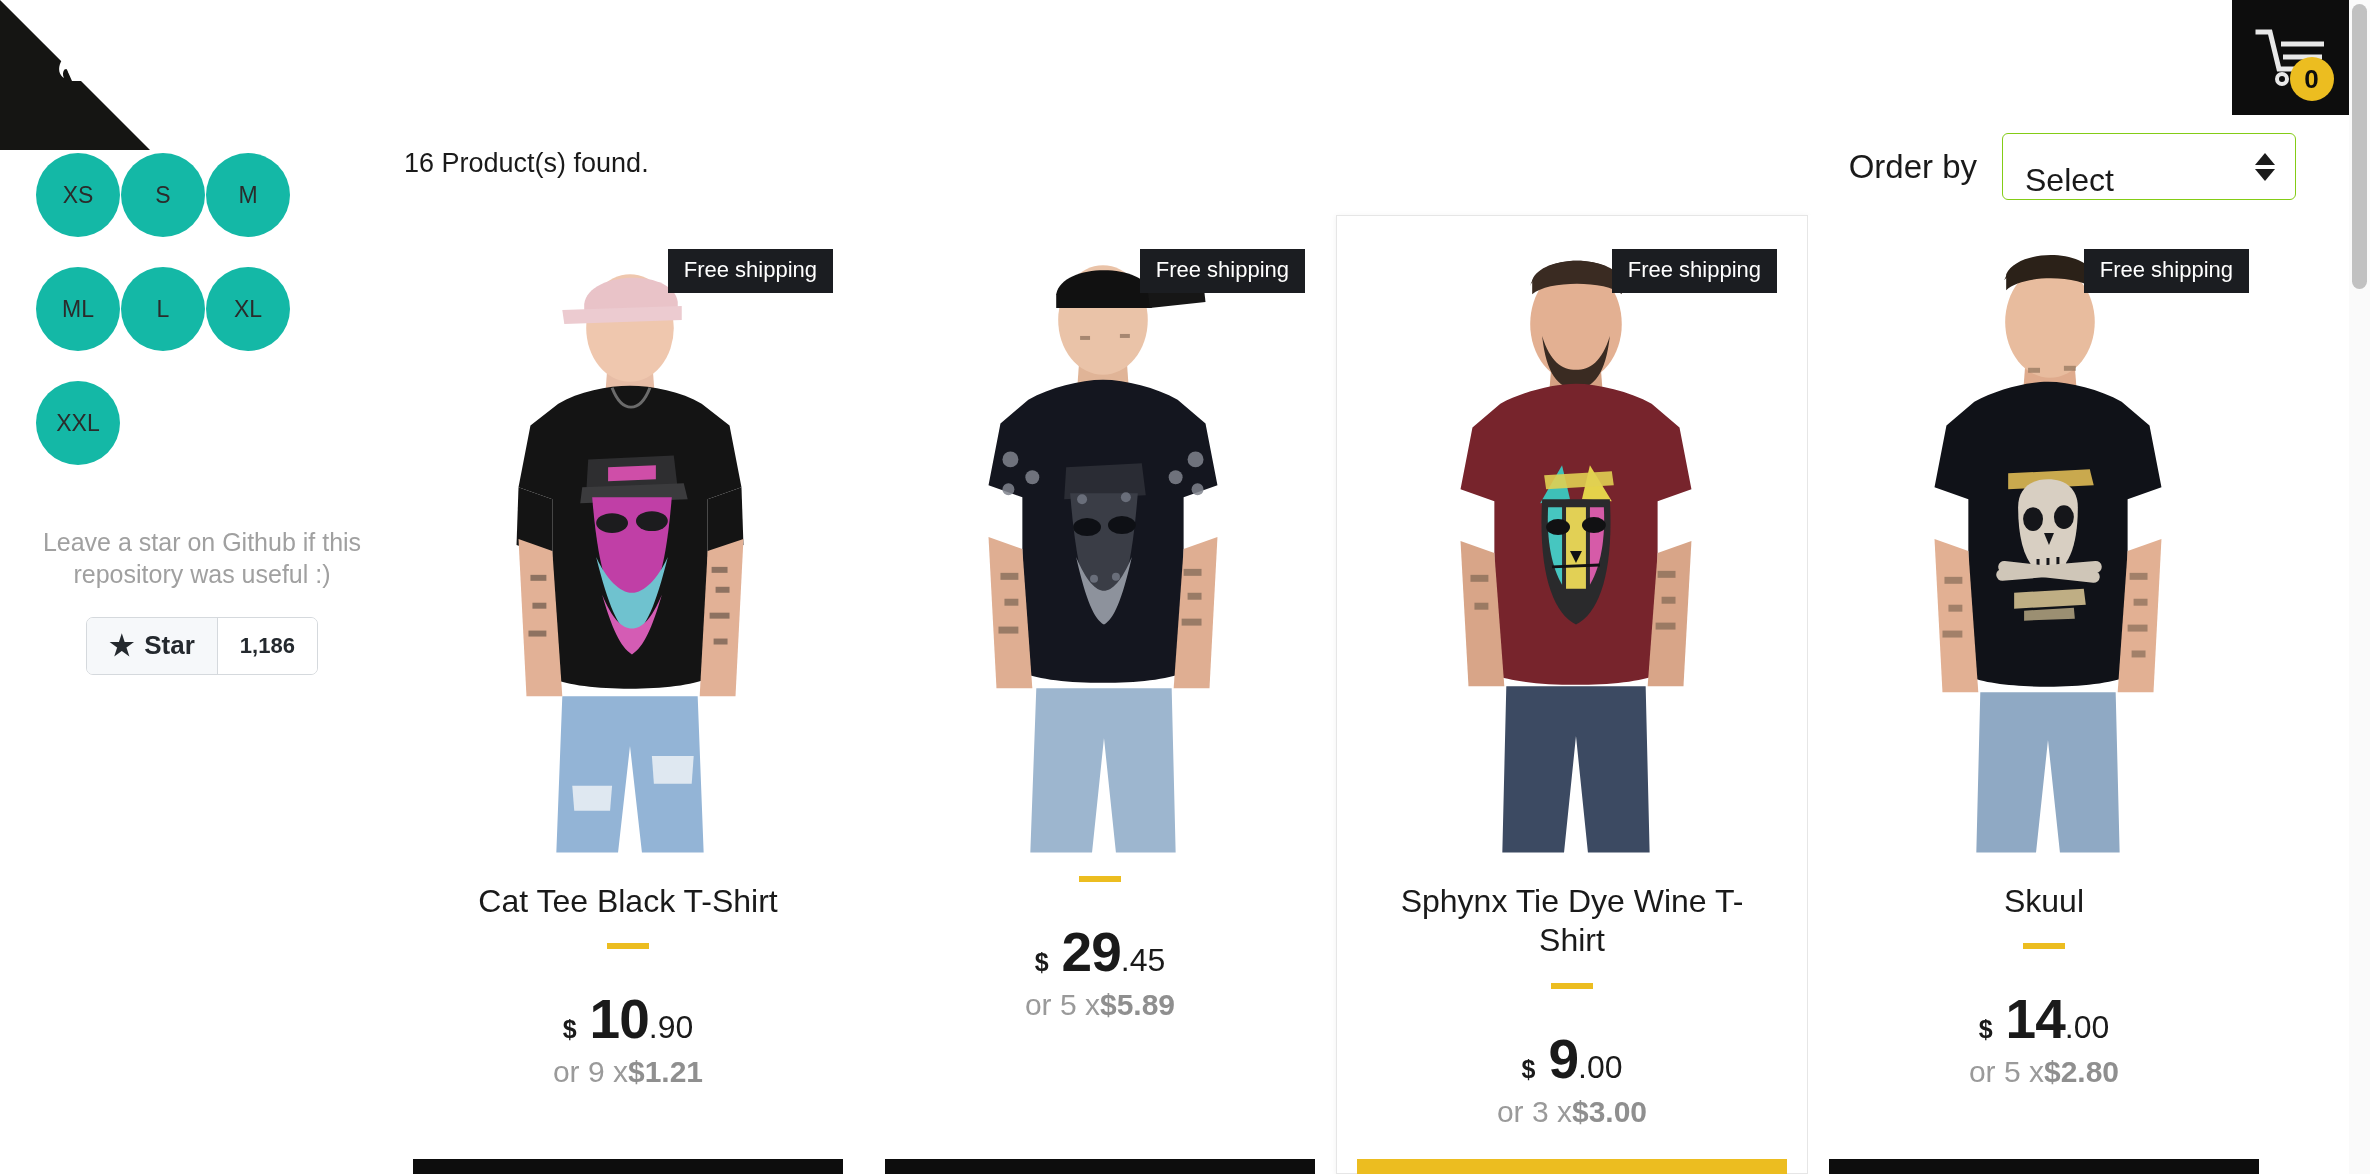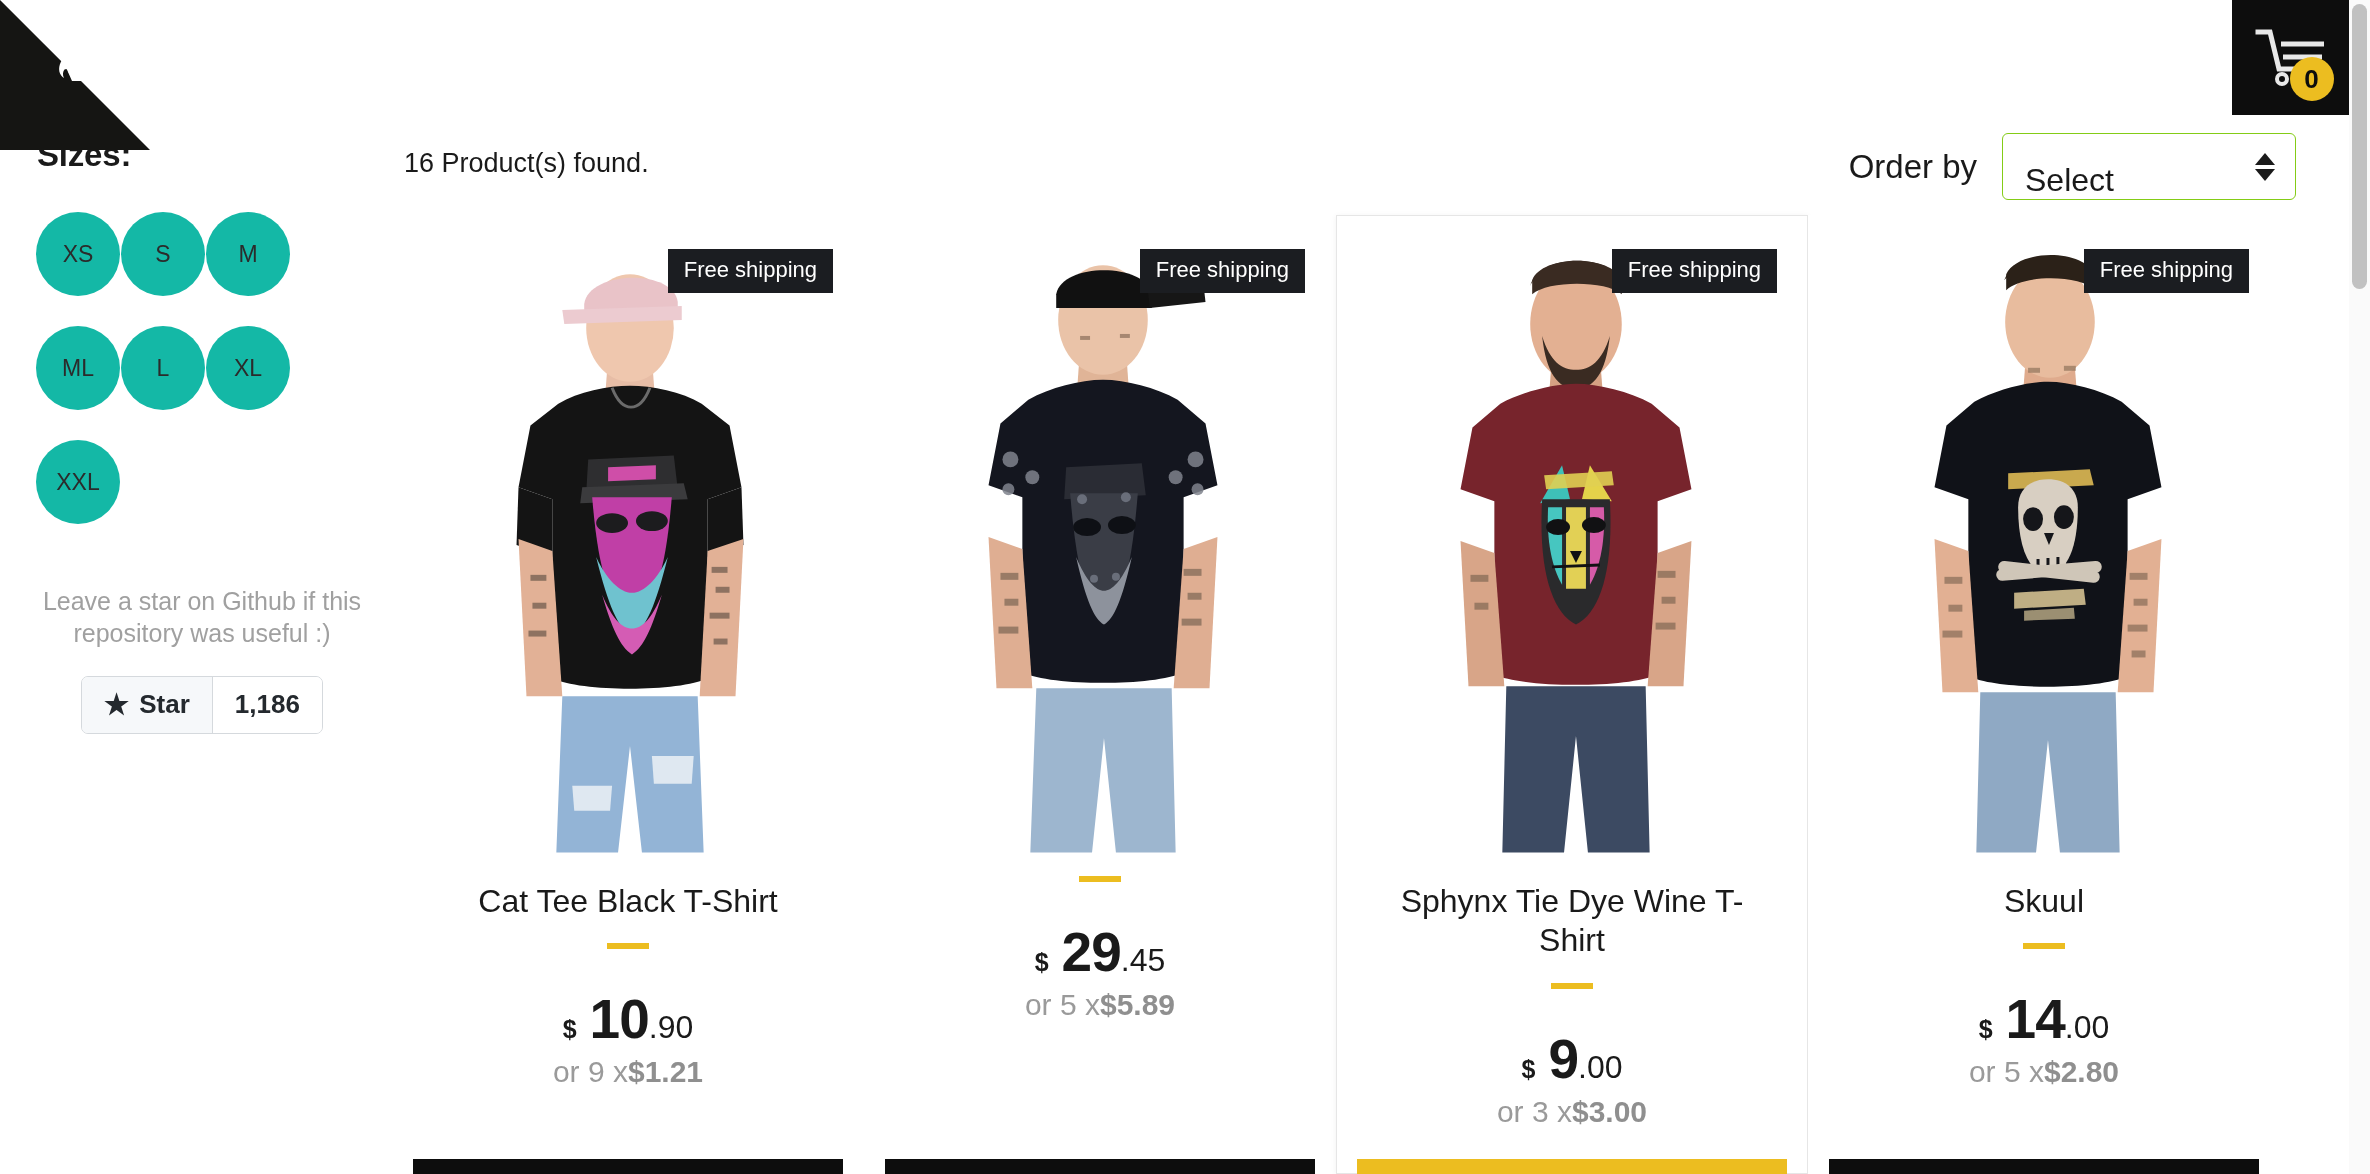--- a/index.html
+++ b/index.html
@@ -153,21 +153,21 @@
     border-right: 1px solid #d5d9dd;
     font-size: 26px;
     font-weight: bold;
     color: #24292e;
   }
   .star-glyph { font-size: 28px; line-height: 1; color: #24292e; }
   .star-count {
     display: flex;
     align-items: center;
     padding: 0 22px;
-    font-size: 26px;
+    font-size: 22px;
     font-weight: bold;
     color: #24292e;
     background: #ffffff;
   }
 
   
   .toolbar {
     position: absolute;
     left: 400px;
     top: 115px;
@@ -365,21 +365,20 @@
         <path d="M4,5 L16,5 L25,42 L66,42" fill="none" stroke="#e8e8e8" stroke-width="5" stroke-linecap="square" stroke-linejoin="miter"></path>
         <line x1="27" y1="17" x2="70" y2="17" stroke="#e8e8e8" stroke-width="5"></line>
         <line x1="29" y1="30" x2="68" y2="30" stroke="#e8e8e8" stroke-width="5"></line>
         <circle cx="28" cy="52" r="5" fill="none" stroke="#e8e8e8" stroke-width="4"></circle>
       </svg>
       <div class="cart-badge">0</div>
     </div>
   </div>
 
   <aside class="sidebar">
-    <h2 class="sizes-title">Sizes:</h2>
 
     <div class="sizes-grid">
       <div class="size-cell">
         <button class="size-btn">XS</button>
       </div>
       <div class="size-cell">
         <button class="size-btn">S</button>
       </div>
       <div class="size-cell">
         <button class="size-btn">M</button>

